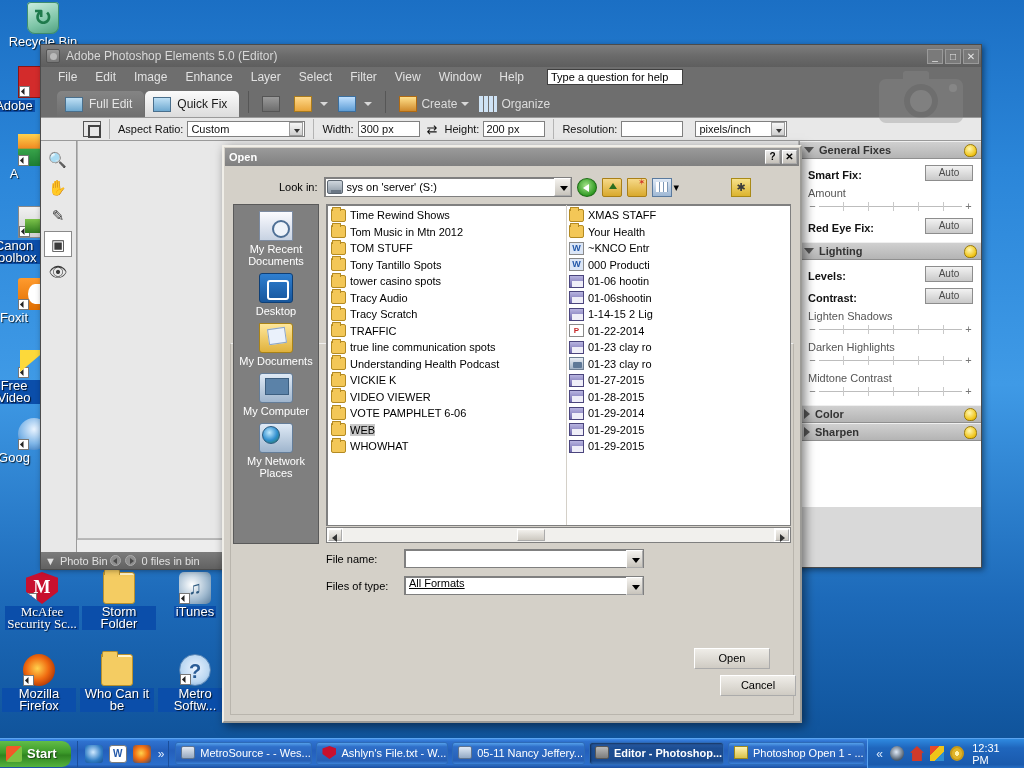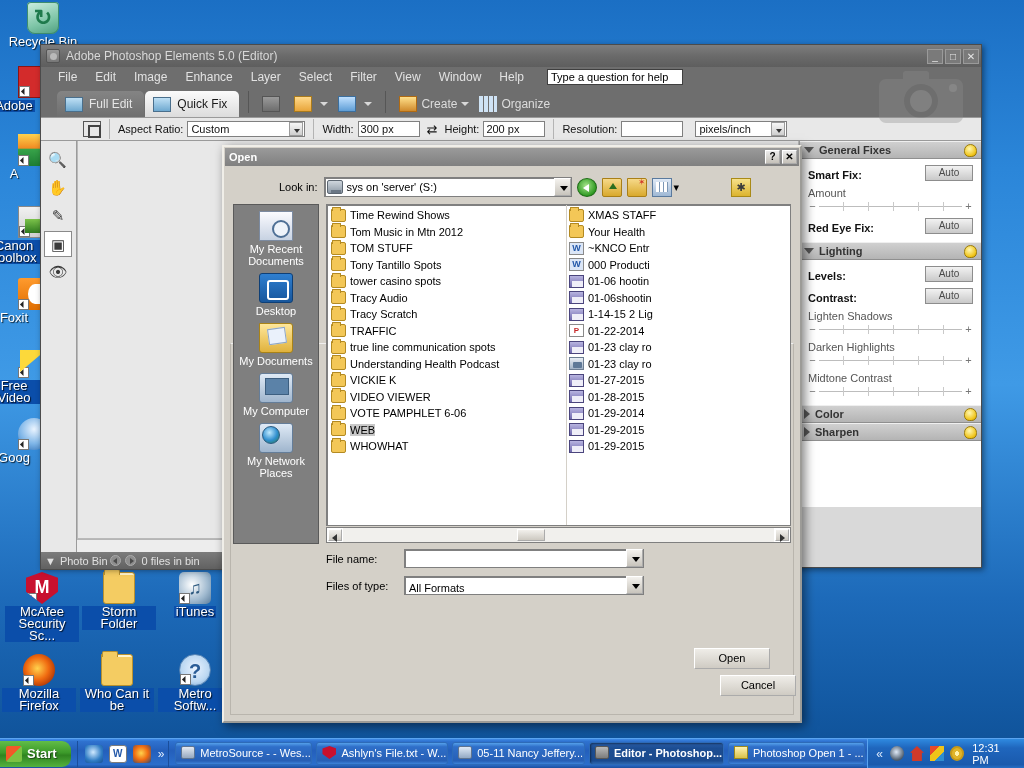--- a/index.html
+++ b/index.html
@@ -377,21 +377,21 @@
   .sb-btn.l::after{left:3px;border-right:5px solid #333;}
   .sb-btn.r::after{right:3px;border-left:5px solid #333;}
 
   .dlg-row { position:absolute; display:flex; align-items:center; }
   #fn-row { left:102px; top:402px; }
   #ft-row { left:102px; top:429px; }
   .dlg-row .lbl { width: 78px; font-size:11px; }
   .dlg-combo {
     width: 240px; height:19px; background:#fff; border:1px solid #7f7f7f;
     box-shadow: inset 1px 1px 0 #808080;
-    display:flex; align-items:flex-end;
+    display:flex; align-items:flex-start;text-decoration:underline;
   }
   .dlg-combo .txt { flex:1; padding-left:4px; font-size:11px; }
   .pbtn {
     position:absolute; width:76px; height:21px;
     background: linear-gradient(180deg,#efede8,#cfcbc3);
     border: 1px outset #fff;
     font-size:11px; text-align:center; line-height:19px; cursor:default;
   }
   #btn-open { left:470px; top:501px; }
   #btn-cancel { left:496px; top:528px; }
@@ -500,21 +500,21 @@
       </div>
     <span class="lbl">Free Video</span>
   </div>
   <div class="desk-icon" style="left:-14px; top:418px; width:56px;">
     <div class="glyph ico-goog" style="margin-left:32px;">
         <span class="shortcut-arrow"></span>
       </div>
     <span class="lbl">Goog</span>
   </div>
 
-  <div class="desk-icon sel" style="left:5px; top:572px;">
+  <div class="desk-icon sel" style="left:5px; top:572px;font-family:Liberation Serif, serif;">
     <div class="glyph ico-mcafee">
         <span class="shortcut-arrow"></span>
       </div>
     <span class="lbl">McAfee Security Sc...</span>
   </div>
   <div class="desk-icon sel" style="left:82px; top:572px;">
     <div class="glyph ico-folder"></div>
     <span class="lbl">Storm Folder</span>
   </div>
   <div class="desk-icon sel" style="left:158px; top:572px;">

